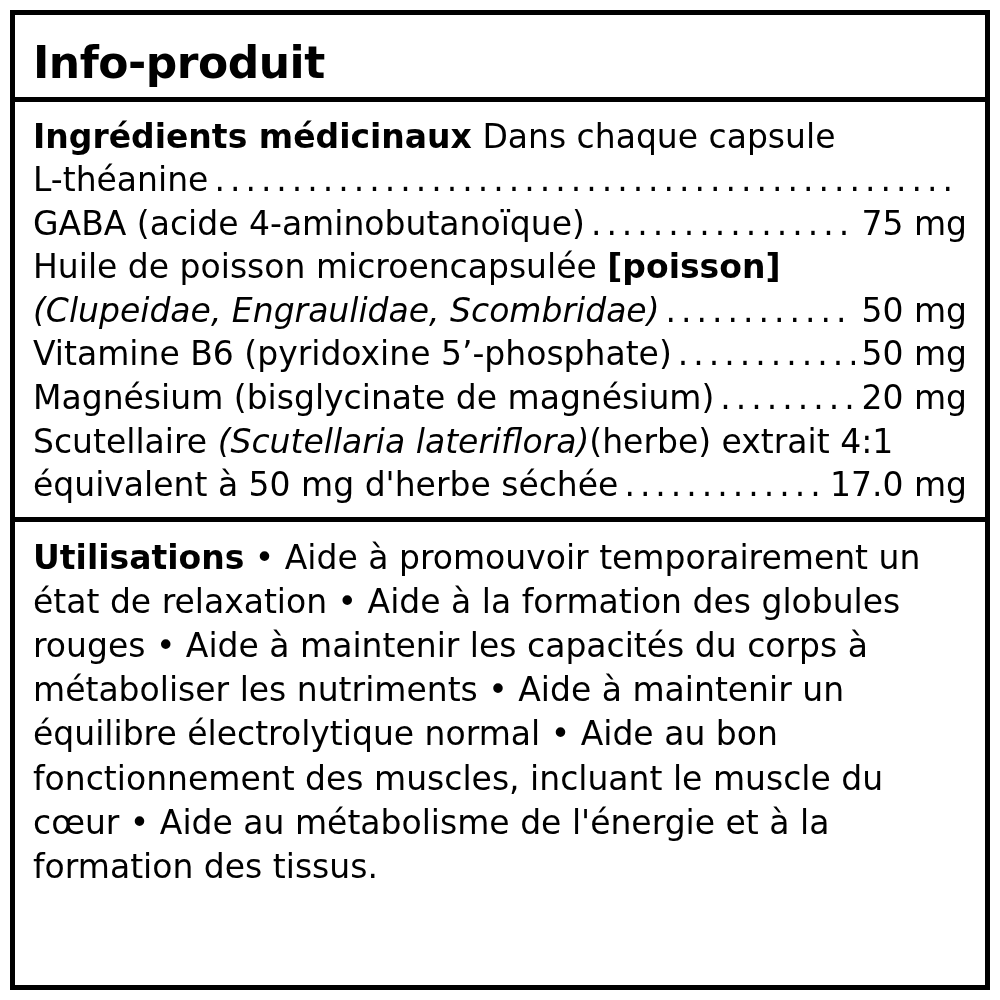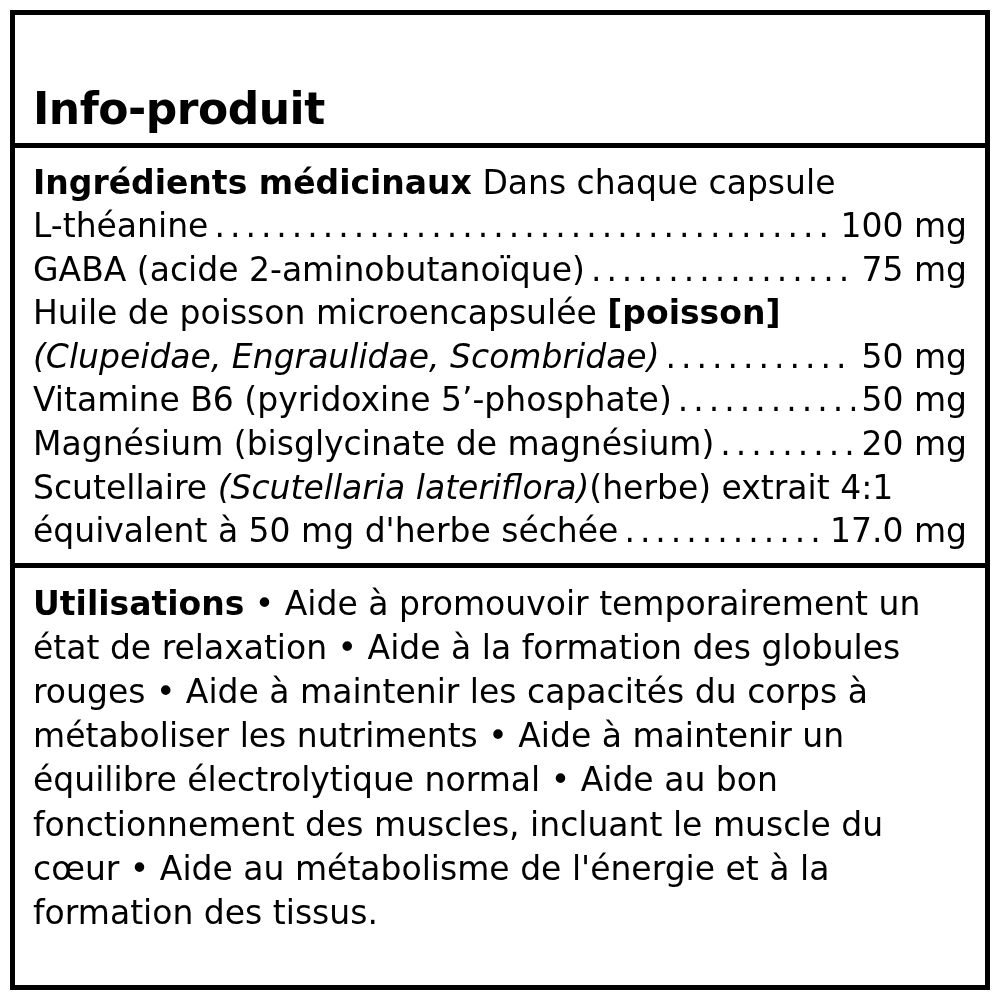--- a/index.html
+++ b/index.html
@@ -40,21 +40,20 @@
   
   .title-section {
     padding-top: 26px;
     padding-bottom: 12px;
   }
   .title {
     font-size: 44px;
     font-weight: 700;
     letter-spacing: -0.5px;
     line-height: 1.0;
-    margin-top: 46px;
   }
 
   
   .ingredients-section {
     padding-top: 14px;
     padding-bottom: 10px;
   }
   .ing-heading-line {
     font-size: 33px;
     line-height: 1.28;
@@ -121,25 +120,24 @@
 
   <div class="section ingredients-section">
 
     <div class="ing-heading-line">
       <span class="bold">Ingrédients médicinaux</span><span> Dans chaque capsule</span>
     </div>
 
     <div class="ing-row">
       <span class="ing-name">L-théanine</span>
       <span class="dots">...................................................................</span>
-      <span class="amount">100 mg</span>
     </div>
 
     <div class="ing-row">
-      <span class="ing-name">GABA (acide 2-aminobutanoïque)</span>
+      <span class="ing-name">GABA (acide 4-aminobutanoïque)</span>
       <span class="dots">...................................................................</span>
       <span class="amount">75 mg</span>
     </div>
 
     <div class="ing-sub">
       <span>Huile de poisson microencapsulée </span><span class="bold">[poisson]</span>
     </div>
 
     <div class="ing-row">
       <span class="ing-name italic">(Clupeidae, Engraulidae, Scombridae)</span>

